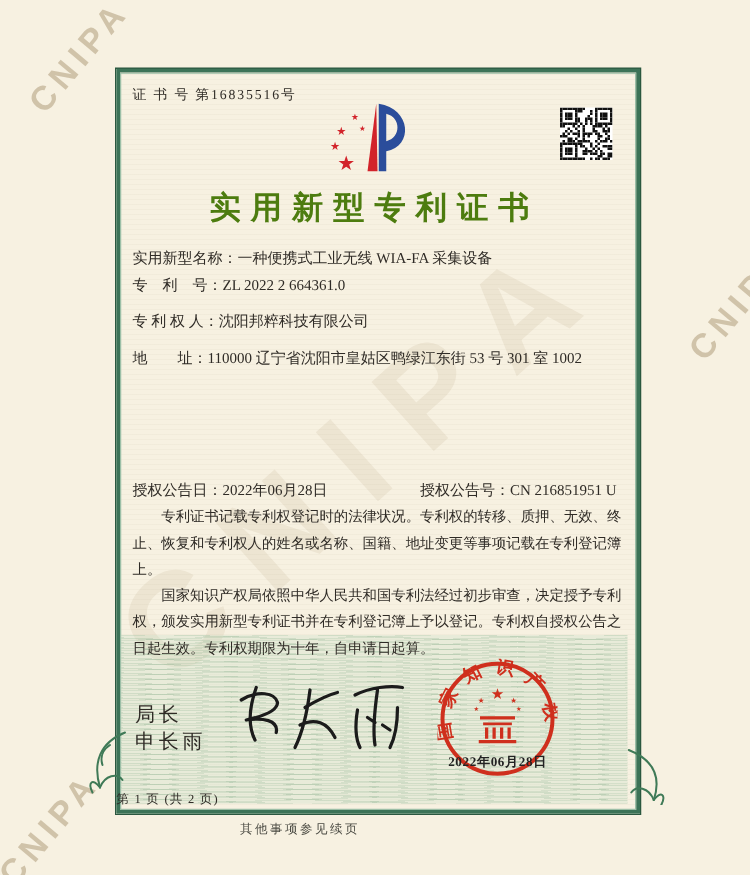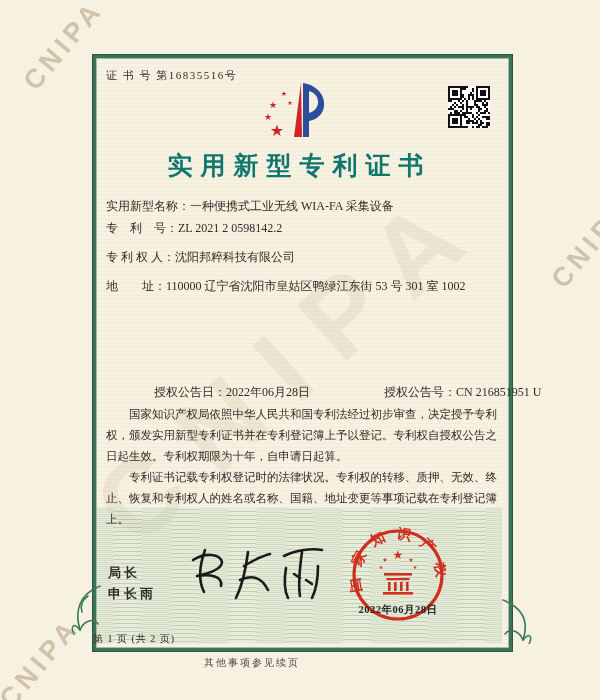--- a/index.html
+++ b/index.html
@@ -34,38 +34,38 @@
     background:
       repeating-linear-gradient(2deg,  rgba(110,160,120,0.20) 0 1px, transparent 1px 4px),
       repeating-linear-gradient(358deg, rgba(110,160,120,0.16) 0 1px, transparent 1px 4px),
       rgba(200,222,200,0.30);
   }
   .cert-no{position:absolute; left:106px; top:68px; font-size:11px; letter-spacing:1.5px; z-index:3;}
   .logo{position:absolute; left:257px; top:79px; z-index:3;}
   .qr{position:absolute; left:448px; top:86px; width:42px; height:42px; z-index:3; background:#fff;}
   .title{
     position:absolute; left:93px; top:149px; width:413px; text-align:center;
-    font-size:25px; font-weight:bold; letter-spacing:8px; z-index:3; color:#0f766e;
+    font-size:25px; font-weight:bold; letter-spacing:8px; z-index:3; color:#4d7c0f;
   }
   .fields{position:absolute; left:106px; top:200px; width:392px; font-size:12px; z-index:3;}
   .field-row{line-height:12px; margin-bottom:17px; white-space:nowrap;}
   .field-row.first{margin-bottom:10px;}
-  .grant-row{position:absolute; left:106px; top:384px; width:392px; font-size:12px; z-index:3; white-space:nowrap;margin-left:48px;}
+  .grant-row{position:absolute; left:106px; top:384px; width:392px; font-size:12px; z-index:3; white-space:nowrap;}
   .grant-row .g1{display:inline-block; width:227px;}
   .paras{position:absolute; left:106px; top:404px; width:391px; z-index:3;}
   .paras p{margin:0; font-size:11.5px; line-height:1.82; text-indent:2em; text-align:justify;}
-  .signer{position:absolute; left:108px; top:562px; font-size:13px; font-weight:bold; letter-spacing:3px; line-height:21px; z-index:4;}
+  .signer{position:absolute; left:108px; top:562px; font-size:16px; font-weight:normal; letter-spacing:3px; line-height:21px; z-index:4;}
   .signature{position:absolute; left:180px; top:536px; z-index:4;}
   .seal{position:absolute; left:350px; top:527px; z-index:4;}
   .seal-date{
     position:absolute; left:350px; top:603px; width:96px; text-align:center;
     font-size:10.5px; font-weight:bold; color:#232323; letter-spacing:0.5px; z-index:5; white-space:nowrap;
   }
   .page-no{position:absolute; left:93px; top:632px; width:413px; text-align:left; font-size:10px; letter-spacing:1px; z-index:5;}
-  .footer-note{position:absolute; left:0; top:656px; width:480px; text-align:center; font-size:10px; color:#4a4a42; letter-spacing:2px; z-index:3;padding-left:12px;}
+  .footer-note{position:absolute; left:0; top:656px; width:480px; text-align:center; font-size:10px; color:#4a4a42; letter-spacing:2px; z-index:3;}
   .flourish{position:absolute; z-index:4;}
   .fl-bl{left:68px; top:584px;}
   .fl-br{left:497px; top:598px;}
 </style>
 </head>
 <body>
 
 <div class="page">
 
   <span class="wm wm-tl">CNIPA</span>
@@ -326,38 +326,38 @@
       </svg>
   </div>
 
   <div class="title">实用新型专利证书</div>
 
   <div class="fields">
     <div class="field-row first">
       <span>实用新型名称：</span><span>一种便携式工业无线 WIA-FA 采集设备</span>
     </div>
     <div class="field-row">
-      <span>专　利　号：</span><span>ZL 2021 2 0598142.2</span>
+      <span>专　利　号：</span><span>ZL 2022 2 664361.0</span>
     </div>
     <div class="field-row">
       <span>专 利 权 人：</span><span>沈阳邦粹科技有限公司</span>
     </div>
     <div class="field-row">
       <span>地　　址：</span><span>110000 辽宁省沈阳市皇姑区鸭绿江东街 53 号 301 室 1002</span>
     </div>
   </div>
 
   <div class="grant-row">
     <span class="g1"><span>授权公告日：</span><span>2022年06月28日</span></span>
     <span class="g2"><span>授权公告号：</span><span>CN 216851951 U</span></span>
   </div>
 
   <div class="paras">
+    <p>专利证书记载专利权登记时的法律状况。专利权的转移、质押、无效、终止、恢复和专利权人的姓名或名称、国籍、地址变更等事项记载在专利登记簿上。</p>
     <p>国家知识产权局依照中华人民共和国专利法经过初步审查，决定授予专利权，颁发实用新型专利证书并在专利登记簿上予以登记。专利权自授权公告之日起生效。专利权期限为十年，自申请日起算。</p>
-    <p>专利证书记载专利权登记时的法律状况。专利权的转移、质押、无效、终止、恢复和专利权人的姓名或名称、国籍、地址变更等事项记载在专利登记簿上。</p>
   </div>
 
   <div class="signer">
     <div>局长</div>
     <div>申长雨</div>
   </div>
 
   <div class="signature">
     <svg width="150" height="72" viewBox="0 0 150 72">
       <g fill="none" stroke="#1b1b1b" stroke-width="2.6" stroke-linecap="round" stroke-linejoin="round">

